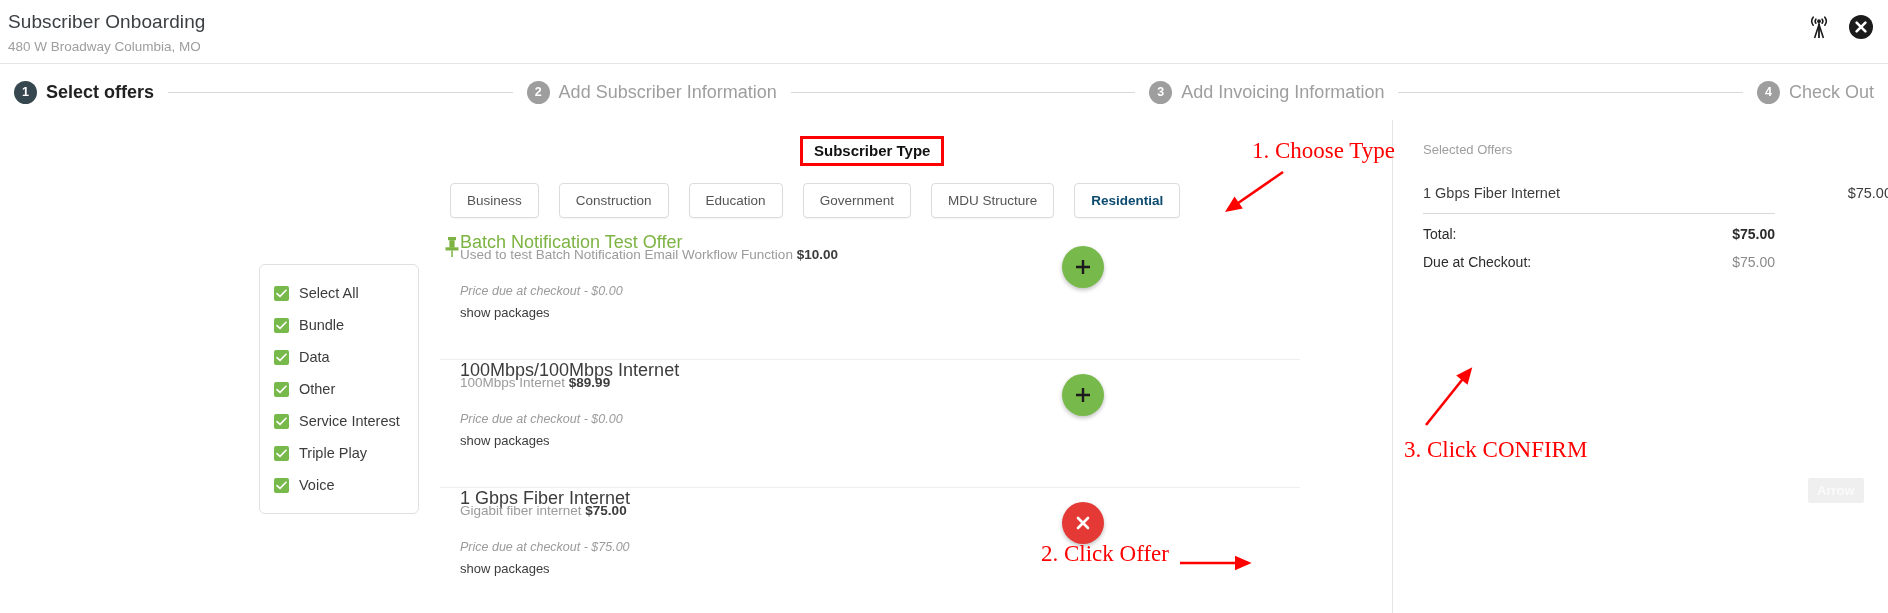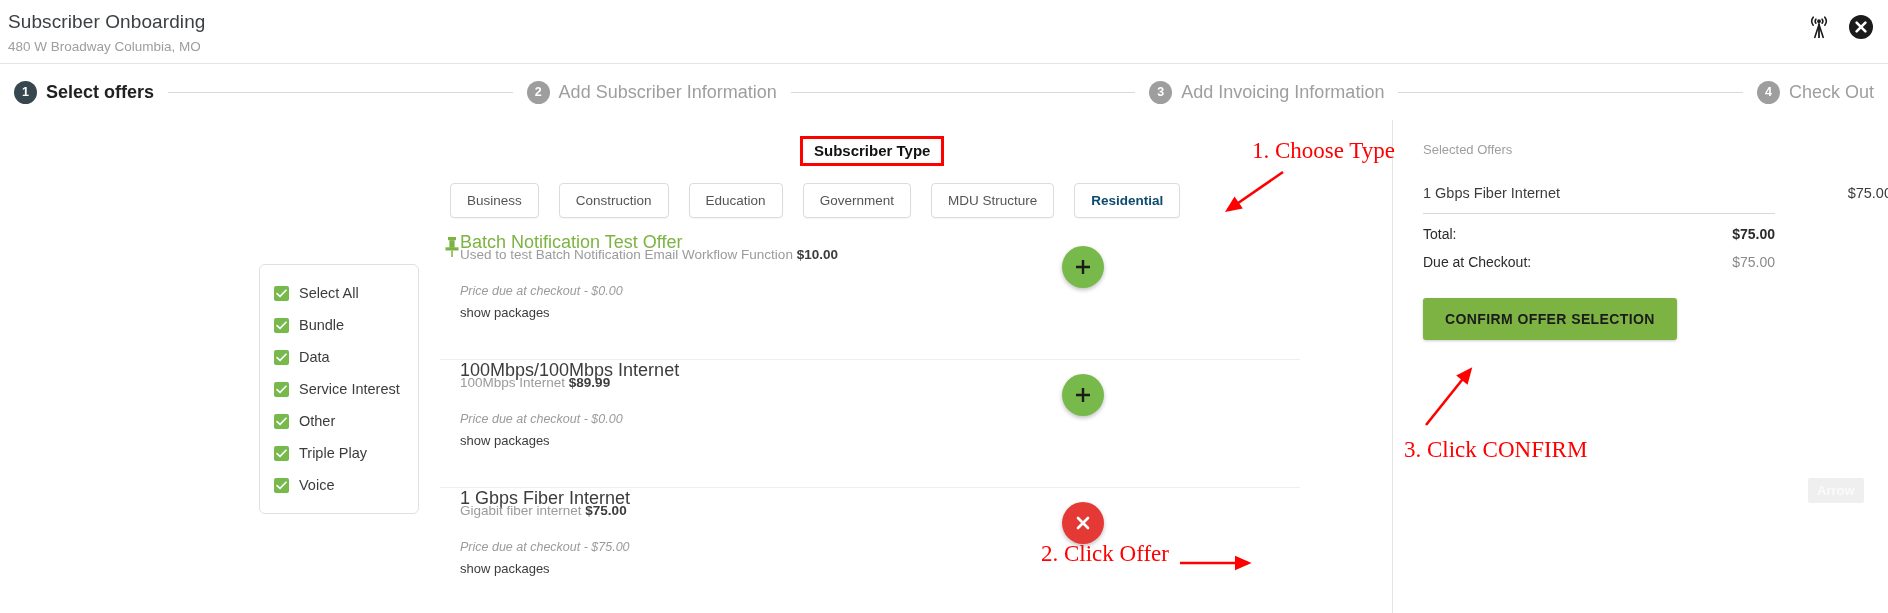--- a/index.html
+++ b/index.html
@@ -219,29 +219,29 @@
             </svg>
           </span>
         <span class="filter-label">Data</span>
       </div>
       <div class="filter-row">
         <span class="chk">
             <svg width="11" height="9" viewBox="0 0 11 9">
               <path d="M1 4.6 L4 7.4 L10 1.2" fill="none" stroke="#fff" stroke-width="1.6" stroke-linecap="round" stroke-linejoin="round"></path>
             </svg>
           </span>
+        <span class="filter-label">Other</span>
+      </div>
+      <div class="filter-row">
+        <span class="chk">
+            <svg width="11" height="9" viewBox="0 0 11 9">
+              <path d="M1 4.6 L4 7.4 L10 1.2" fill="none" stroke="#fff" stroke-width="1.6" stroke-linecap="round" stroke-linejoin="round"></path>
+            </svg>
+          </span>
         <span class="filter-label">Service Interest</span>
-      </div>
-      <div class="filter-row">
-        <span class="chk">
-            <svg width="11" height="9" viewBox="0 0 11 9">
-              <path d="M1 4.6 L4 7.4 L10 1.2" fill="none" stroke="#fff" stroke-width="1.6" stroke-linecap="round" stroke-linejoin="round"></path>
-            </svg>
-          </span>
-        <span class="filter-label">Other</span>
       </div>
       <div class="filter-row">
         <span class="chk">
             <svg width="11" height="9" viewBox="0 0 11 9">
               <path d="M1 4.6 L4 7.4 L10 1.2" fill="none" stroke="#fff" stroke-width="1.6" stroke-linecap="round" stroke-linejoin="round"></path>
             </svg>
           </span>
         <span class="filter-label">Triple Play</span>
       </div>
       <div class="filter-row">
@@ -342,21 +342,20 @@
 
       <div class="sum-row">
         <span class="lbl">Total:</span>
         <span class="val">$75.00</span>
       </div>
       <div class="sum-row">
         <span class="lbl">Due at Checkout:</span>
         <span class="val muted">$75.00</span>
       </div>
 
-      <button class="confirm-btn">CONFIRM OFFER SELECTION</button>
     </div>
 
     <div class="arrow-watermark">Arrow</div>
   </div>
 
   <svg class="anno-svg">
     <defs>
       <marker id="ah" markerWidth="7" markerHeight="7" refX="5.2" refY="3.2" orient="auto">
         <path d="M0.2,0.4 L6.6,3.2 L0.2,6.0 z" fill="#ff0000"></path>
       </marker>

